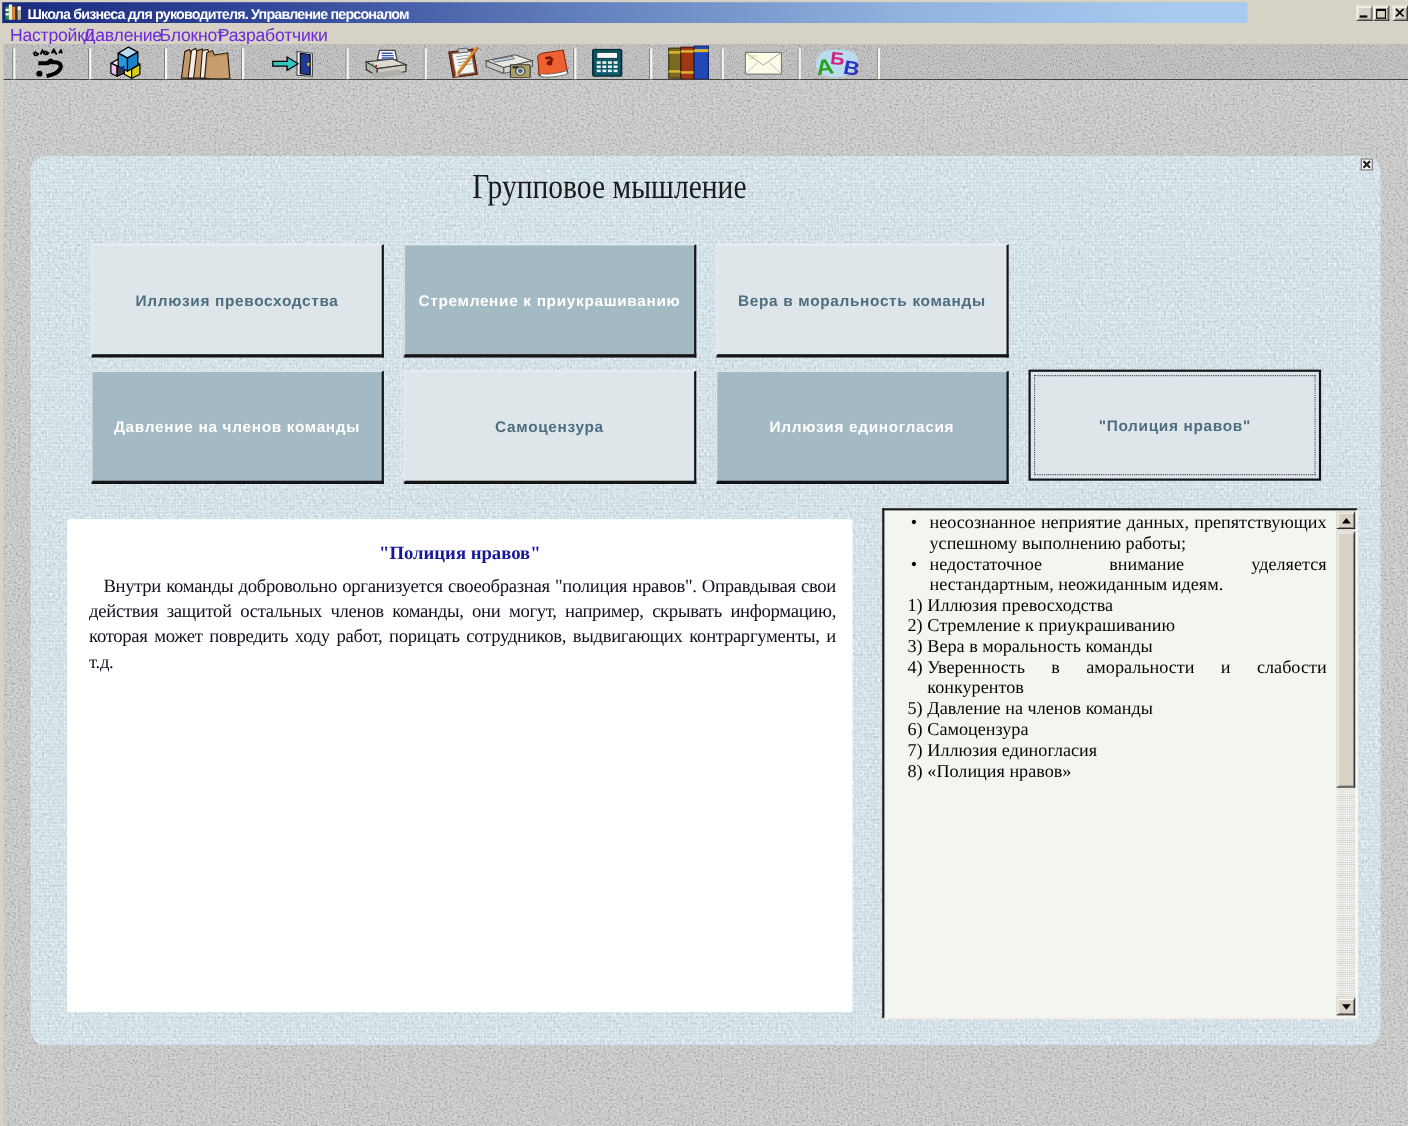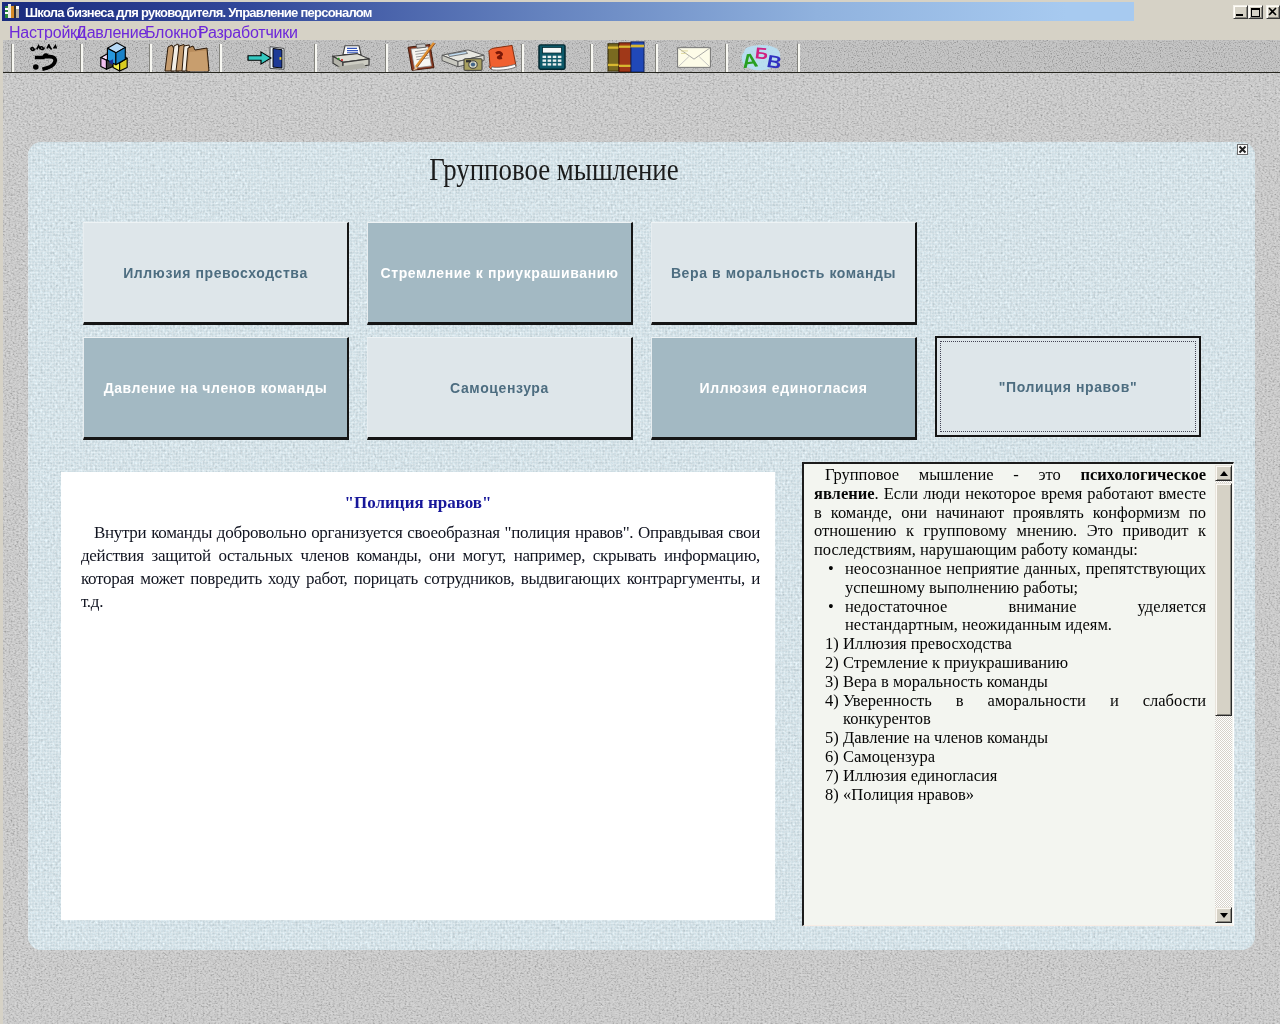--- a/index.html
+++ b/index.html
@@ -290,21 +290,20 @@
   <div class="gbtn lt gsel" style="left:907px;top:194px;width:266px;height:101px">
     <div class="dotted"></div>"Полиция нравов"</div>
 
   <div id="wbox">
     <div id="wtitle">"Полиция нравов"</div>
     <div id="wbody">Внутри команды добровольно организуется своеобразная "полиция нравов". Оправдывая свои действия защитой остальных членов команды, они могут, например, скрывать информацию, которая может повредить ходу работ, порицать сотрудников, выдвигающих контраргументы, и т.д.</div>
   </div>
 
   <div id="rpanel">
     <div id="rtext">
-      <p>Групповое мышление - это <b>психологическое явление</b>. Если люди некоторое время работают вместе в команде, они начинают проявлять конформизм по отношению к групповому мнению. Это приводит к последствиям, нарушающим работу команды:</p>
       <div class="li"><span class="b">•</span>неосознанное неприятие данных, препятствующих успешному выполнению работы;</div>
       <div class="li"><span class="b">•</span>недостаточное внимание уделяется нестандартным, неожиданным идеям.</div>
       <div class="li2"><span class="n">1)</span>Иллюзия превосходства</div>
       <div class="li2"><span class="n">2)</span>Стремление к приукрашиванию</div>
       <div class="li2"><span class="n">3)</span>Вера в моральность команды</div>
       <div class="li2" style="text-align:justify"><span class="n">4)</span>Уверенность в аморальности и слабости конкурентов</div>
       <div class="li2"><span class="n">5)</span>Давление на членов команды</div>
       <div class="li2"><span class="n">6)</span>Самоцензура</div>
       <div class="li2"><span class="n">7)</span>Иллюзия единогласия</div>
       <div class="li2"><span class="n">8)</span>«Полиция нравов»</div>

